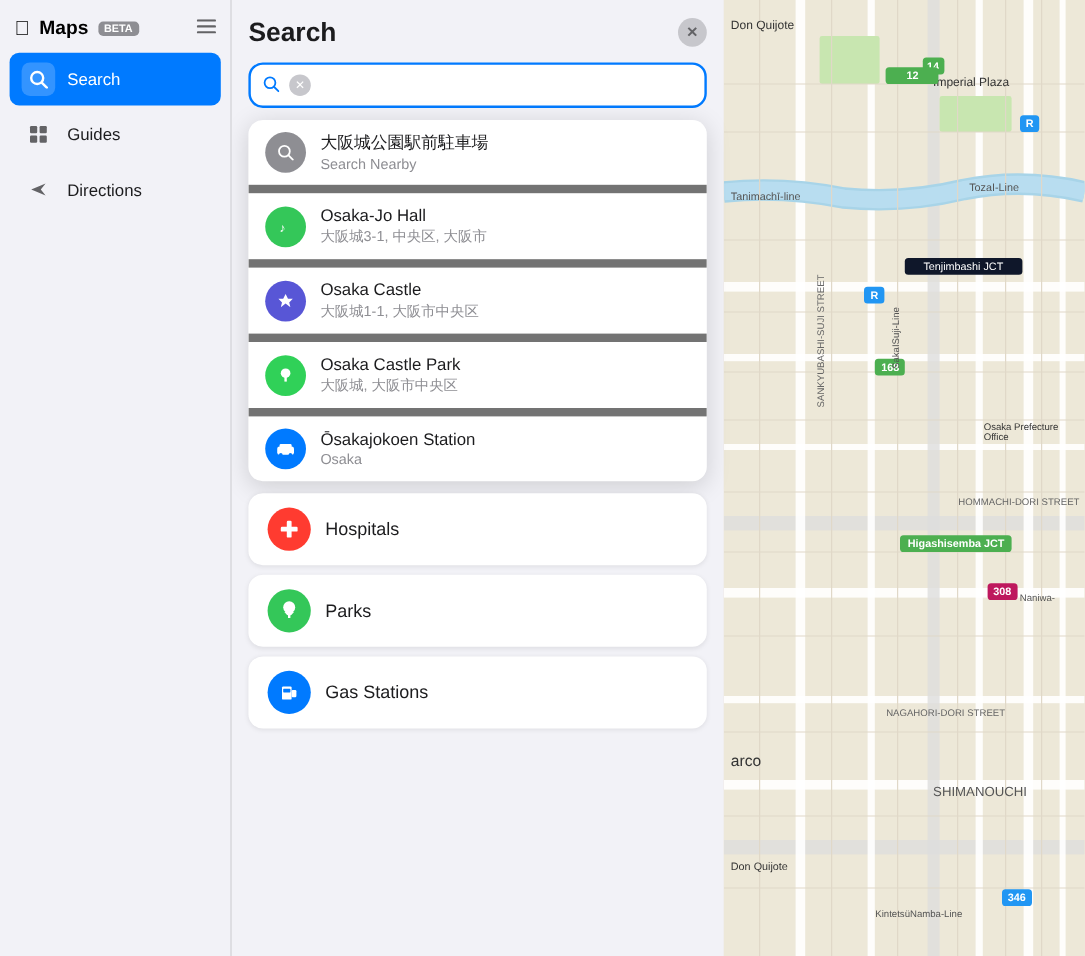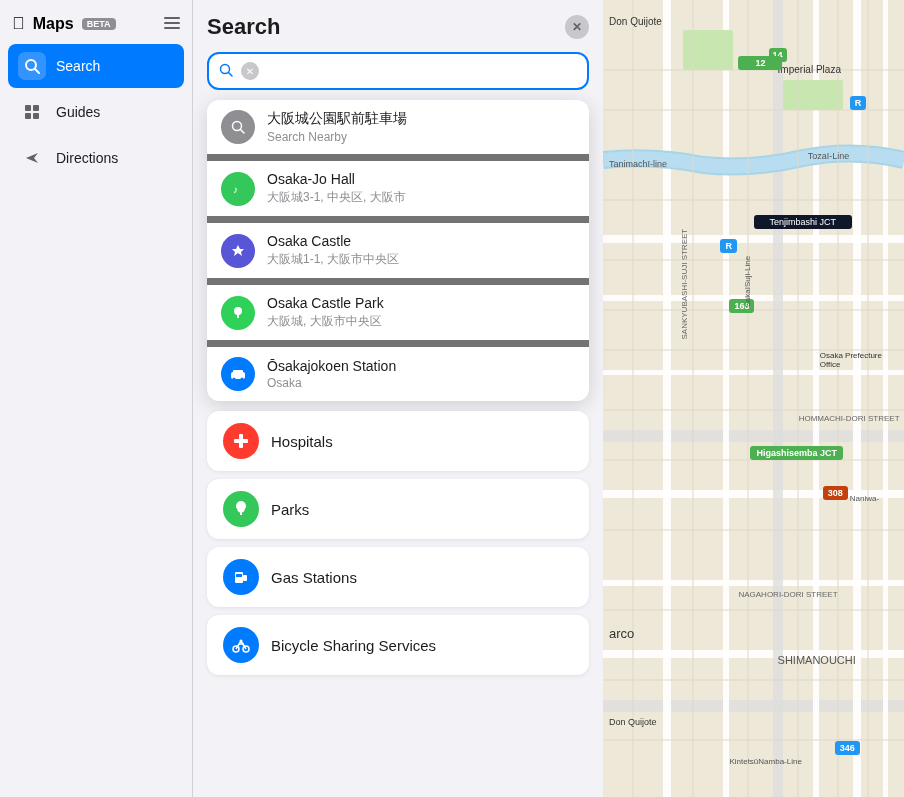--- a/index.html
+++ b/index.html
@@ -452,32 +452,20 @@
       <div class="category-icon cat-blue">
         <svg width="18" height="18" viewBox="0 0 18 18" fill="none">
           <rect x="3" y="4" width="8" height="11" rx="1" fill="white"></rect>
           <rect x="11" y="7" width="4" height="6" rx="1" fill="white"></rect>
           <rect x="4" y="6" width="6" height="3" rx="0.5" fill="#007aff"></rect>
         </svg>
       </div>
       <span class="category-label">Gas Stations</span>
     </div>
 
-    <div class="category-item">
-      <div class="category-icon cat-blue2">
-        <svg width="18" height="18" viewBox="0 0 18 18" fill="none">
-          <circle cx="4" cy="13" r="3" stroke="white" stroke-width="1.5" fill="none"></circle>
-          <circle cx="14" cy="13" r="3" stroke="white" stroke-width="1.5" fill="none"></circle>
-          <path d="M4 13 L9 5 L14 13" stroke="white" stroke-width="1.5" fill="none"></path>
-          <path d="M7 8 L12 8" stroke="white" stroke-width="1.5"></path>
-          <circle cx="9" cy="5" r="1.5" fill="white"></circle>
-        </svg>
-      </div>
-      <span class="category-label">Bicycle Sharing Services</span>
-    </div>
   </div>
 </div>
 
 <div class="map-area">
   <svg class="map-svg" viewBox="0 0 301 797" preserveAspectRatio="xMidYMid slice" xmlns="http://www.w3.org/2000/svg">
 
     <rect width="301" height="797" fill="#f5efe0"></rect>
 
     <rect x="0" y="0" width="301" height="797" fill="#ede8d8"></rect>
 
@@ -545,21 +533,21 @@
   <div style="position:absolute;top:32%;left:42%;background:#4caf50;color:#fff;padding:2px 5px;border-radius:3px;font-size:9px;font-weight:700;margin-top:44px;">168</div>
   
   
   <div style="position:absolute;top:42%;left:27%;font-size:8px;color:#666;transform:rotate(-90deg);transform-origin:left center;white-space:nowrap;">SANKYUBASHI-SUJI STREET</div>
   <div style="position:absolute;top:38%;left:48%;font-size:8px;color:#555;transform:rotate(-90deg);transform-origin:left center;white-space:nowrap;">SakaISuji-Line</div>
   
   
   <div style="position:absolute;top:56%;left:49%;background:#4caf50;color:#fff;padding:2px 6px;border-radius:3px;font-size:9px;font-weight:600;">Higashisemba JCT</div>
   
   
-  <div style="position:absolute;top:61%;left:73%;background:#c2410c;color:#fff;padding:2px 5px;border-radius:3px;font-size:9px;font-weight:700;">308</div>
+  <div style="position:absolute;top:61%;left:73%;background:#be185d;color:#fff;padding:2px 5px;border-radius:3px;font-size:9px;font-weight:700;">308</div>
   
   
   <div style="position:absolute;top:52%;left:65%;font-size:8px;color:#666;white-space:nowrap;">HOMMACHI-DORI STREET</div>
   
   
   <div style="position:absolute;top:62%;left:82%;font-size:8px;color:#555;">Naniwa-</div>
   
   
   <div style="position:absolute;top:74%;left:45%;font-size:8px;color:#666;white-space:nowrap;">NAGAHORI-DORI STREET</div>
   

